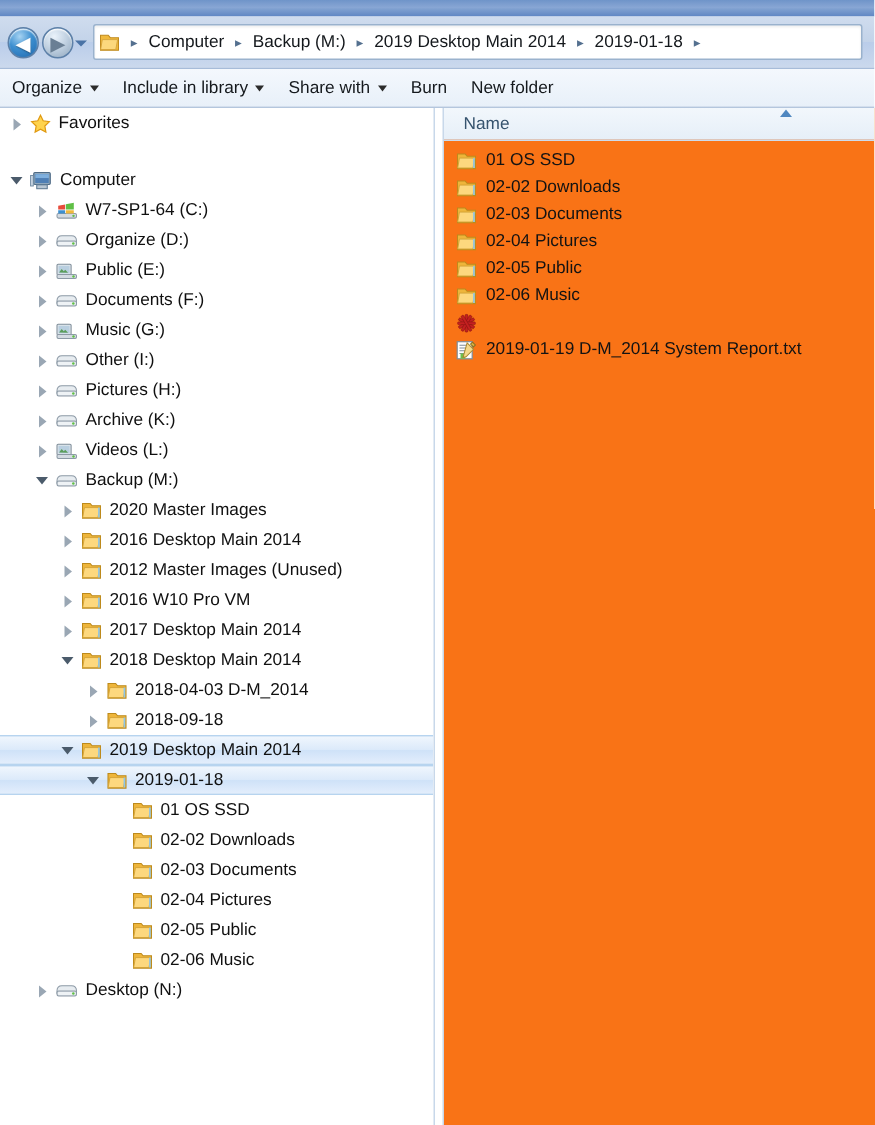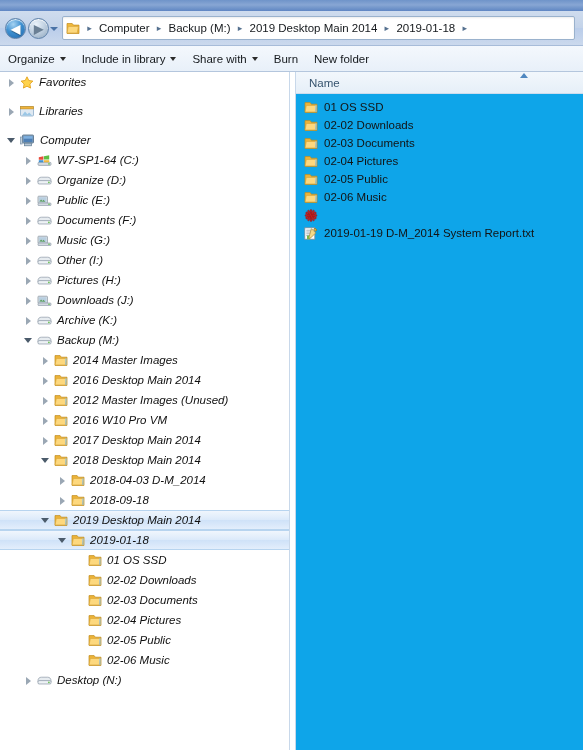--- a/index.html
+++ b/index.html
@@ -94,21 +94,21 @@
     position:absolute; left:0; top:72px; width:289px; height:678px;
     background:#ffffff; overflow:hidden;
   }
   .splitter{
     position:absolute; left:289px; top:72px; width:7px; height:678px;
     background:#ffffff;
     border-left:1px solid #c8d8ea; border-right:1px solid #c8d8ea;
   }
   .rightpane{
     position:absolute; left:296px; top:72px; width:287px; height:678px;
-    background:#0ea5e9; overflow:hidden;
+    background:#f97316; overflow:hidden;
   }
   .colheader{
     position:absolute; left:0; top:0; width:287px; height:22px;
     background:linear-gradient(to bottom,#f2f7fc 0%,#e6eff8 100%);
     border-bottom:1px solid #cddced;
     display:flex; align-items:center;
   }
   .colheader .label{
     margin-left:13px; font-size:11.5px; color:#36536e;
   }
@@ -121,21 +121,21 @@
     border-bottom:5px solid #4f87c0;
   }
   .filelist{ position:absolute; left:0; top:26px; width:287px; }
   .filerow{
     display:flex; align-items:center; height:18px; padding-left:8px;
     font-size:11.5px; color:#131313; white-space:nowrap;
   }
   .filerow .nm{ margin-left:6px; }
 
   
-  .tree{ position:absolute; left:0; top:0; width:289px;font-style:italic; }
+  .tree{ position:absolute; left:0; top:0; width:289px; }
   .trow{
     position:relative; display:flex; align-items:center;
     height:20px; white-space:nowrap; font-size:11.5px; color:#101010;
   }
   .trow .lbl{ margin-left:5px; }
   .trow.sel{
     background:linear-gradient(to bottom,#f0f6fd 0%,#dceafa 48%,#cfe2f8 52%,#e3eefc 100%);
     border-top:1px solid #b7d4ef; border-bottom:1px solid #b7d4ef;
     height:20px;
   }
@@ -226,33 +226,20 @@
           <span class="twist closed"></span>
           <span class="gap" style="width: 3px;"></span>
           <span class="ico">
             <svg width="14" height="13" viewBox="0 0 14 13">
               <path d="M7 0.8l1.8 3.7 4.1.6-3 2.9.7 4.1L7 10.2 3.4 12.1l.7-4.1-3-2.9 4.1-.6z" fill="#ffd34d" stroke="#e09a12" stroke-width="0.8"></path>
             </svg>
           </span>
           <span class="lbl">Favorites</span>
         </div>
         <div class="spacer-sm"></div>
-        <div class="trow">
-          <span class="gap" style="width: 6px;"></span>
-          <span class="twist closed"></span>
-          <span class="gap" style="width: 3px;"></span>
-          <span class="ico">
-            <svg width="14" height="13" viewBox="0 0 14 13">
-              <rect x="0.5" y="1.5" width="13" height="9.5" rx="1" fill="#dfe9f2" stroke="#7fa3c4" stroke-width="0.7"></rect>
-              <rect x="0.5" y="1.5" width="13" height="2.4" fill="#f0b43a" stroke="#c08a1e" stroke-width="0.6"></rect>
-              <path d="M2 10.6l3-4 2.4 2.6 1.7-1.8 3 3.2z" fill="#9bc7e6"></path>
-            </svg>
-          </span>
-          <span class="lbl">Libraries</span>
-        </div>
         <div class="spacer-sm"></div>
         <div class="trow">
           <span class="gap" style="width: 6px;"></span>
           <span class="twist open"></span>
           <span class="gap" style="width: 3px;"></span>
           <span class="ico">
             <svg width="15" height="13" viewBox="0 0 15 13">
               <rect x="2.5" y="1" width="11" height="8" rx="0.8" fill="#8fa8bd" stroke="#4d6a85" stroke-width="0.8"></rect>
               <rect x="3.5" y="2" width="9" height="6" fill="#4e7fb5"></rect>
               <rect x="3.6" y="2.1" width="9" height="2.6" fill="#7fb0de"></rect>
@@ -363,69 +350,69 @@
             </svg>
           </span>
           <span class="lbl">Pictures (H:)</span>
         </div>
         <div class="trow">
           <span class="gap" style="width: 23px;"></span>
           <span class="twist closed"></span>
           <span class="gap" style="width: 3px;"></span>
           <span class="ico">
             <svg width="15" height="12" viewBox="0 0 15 12">
+              <path d="M1 6.6c0-2.1 1.4-3.4 3.3-3.4h6.4c1.9 0 3.3 1.3 3.3 3.4v1.6H1z" fill="#e7ecf0" stroke="#8d9aa6" stroke-width="0.7"></path>
+              <rect x="1" y="6.6" width="13" height="3.4" rx="1.1" fill="#d4dbe2" stroke="#8d9aa6" stroke-width="0.7"></rect>
+              <rect x="1.6" y="7.3" width="11.8" height="2" rx="0.8" fill="#eef2f5"></rect>
+              <circle cx="11.9" cy="8.3" r="0.85" fill="#5fbf45"></circle>
+            </svg>
+          </span>
+          <span class="lbl">Archive (K:)</span>
+        </div>
+        <div class="trow">
+          <span class="gap" style="width: 23px;"></span>
+          <span class="twist closed"></span>
+          <span class="gap" style="width: 3px;"></span>
+          <span class="ico">
+            <svg width="15" height="12" viewBox="0 0 15 12">
               <rect x="1" y="2.2" width="9.4" height="7" rx="0.7" fill="#dfe6ec" stroke="#7f8d99" stroke-width="0.7"></rect>
               <rect x="2" y="3.2" width="7.4" height="5" fill="#b9cfe0"></rect>
               <path d="M2.4 7.6l1.7-2.2 1.4 1.5 1-1.1 1.9 2z" fill="#5b9e5b"></path>
               <rect x="1" y="9" width="13" height="2.6" rx="0.9" fill="#d4dbe2" stroke="#8d9aa6" stroke-width="0.7"></rect>
               <circle cx="12" cy="10.3" r="0.8" fill="#5fbf45"></circle>
             </svg>
           </span>
-          <span class="lbl">Downloads (J:)</span>
-        </div>
-        <div class="trow">
-          <span class="gap" style="width: 23px;"></span>
-          <span class="twist closed"></span>
+          <span class="lbl">Videos (L:)</span>
+        </div>
+        <div class="trow">
+          <span class="gap" style="width: 23px;"></span>
+          <span class="twist open"></span>
           <span class="gap" style="width: 3px;"></span>
           <span class="ico">
             <svg width="15" height="12" viewBox="0 0 15 12">
               <path d="M1 6.6c0-2.1 1.4-3.4 3.3-3.4h6.4c1.9 0 3.3 1.3 3.3 3.4v1.6H1z" fill="#e7ecf0" stroke="#8d9aa6" stroke-width="0.7"></path>
               <rect x="1" y="6.6" width="13" height="3.4" rx="1.1" fill="#d4dbe2" stroke="#8d9aa6" stroke-width="0.7"></rect>
               <rect x="1.6" y="7.3" width="11.8" height="2" rx="0.8" fill="#eef2f5"></rect>
               <circle cx="11.9" cy="8.3" r="0.85" fill="#5fbf45"></circle>
             </svg>
           </span>
-          <span class="lbl">Archive (K:)</span>
-        </div>
-        <div class="trow">
-          <span class="gap" style="width: 23px;"></span>
-          <span class="twist open"></span>
-          <span class="gap" style="width: 3px;"></span>
-          <span class="ico">
-            <svg width="15" height="12" viewBox="0 0 15 12">
-              <path d="M1 6.6c0-2.1 1.4-3.4 3.3-3.4h6.4c1.9 0 3.3 1.3 3.3 3.4v1.6H1z" fill="#e7ecf0" stroke="#8d9aa6" stroke-width="0.7"></path>
-              <rect x="1" y="6.6" width="13" height="3.4" rx="1.1" fill="#d4dbe2" stroke="#8d9aa6" stroke-width="0.7"></rect>
-              <rect x="1.6" y="7.3" width="11.8" height="2" rx="0.8" fill="#eef2f5"></rect>
-              <circle cx="11.9" cy="8.3" r="0.85" fill="#5fbf45"></circle>
-            </svg>
-          </span>
           <span class="lbl">Backup (M:)</span>
         </div>
         <div class="trow">
           <span class="gap" style="width: 40px;"></span>
           <span class="twist closed"></span>
           <span class="gap" style="width: 3px;"></span>
           <span class="ico">
             <svg width="14" height="13" viewBox="0 0 14 13">
               <path d="M1 1.6h5.1l1.3 1.6H13v8.2H1z" fill="#eeb53a" stroke="#bd8a1c" stroke-width="0.7"></path>
               <path d="M2.3 4.4h10.3l-1.3 6.6H1.1z" fill="#fdd87e" stroke="#d3a134" stroke-width="0.6"></path>
               <rect x="11.4" y="4.4" width="1.1" height="6.6" fill="#8fc6e8"></rect>
             </svg>
           </span>
-          <span class="lbl">2014 Master Images</span>
+          <span class="lbl">2020 Master Images</span>
         </div>
         <div class="trow">
           <span class="gap" style="width: 40px;"></span>
           <span class="twist closed"></span>
           <span class="gap" style="width: 3px;"></span>
           <span class="ico">
             <svg width="14" height="13" viewBox="0 0 14 13">
               <path d="M1 1.6h5.1l1.3 1.6H13v8.2H1z" fill="#eeb53a" stroke="#bd8a1c" stroke-width="0.7"></path>
               <path d="M2.3 4.4h10.3l-1.3 6.6H1.1z" fill="#fdd87e" stroke="#d3a134" stroke-width="0.6"></path>
               <rect x="11.4" y="4.4" width="1.1" height="6.6" fill="#8fc6e8"></rect>

